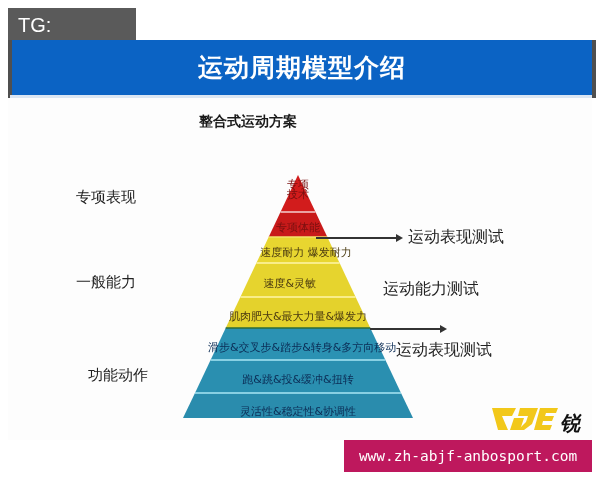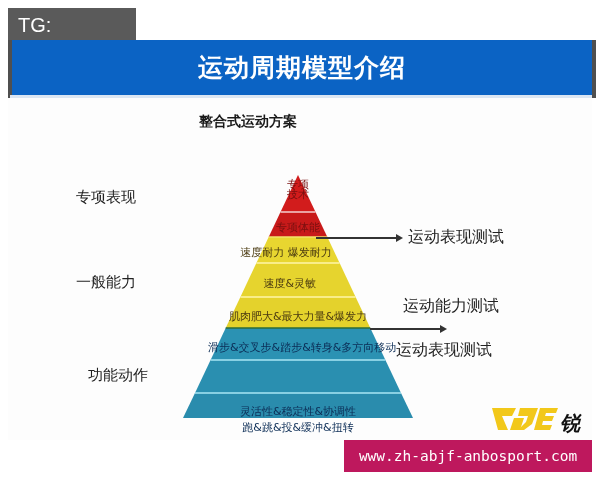--- a/index.html
+++ b/index.html
@@ -67,32 +67,32 @@
   <line x1="225.7" y1="328" x2="370.3" y2="328" stroke="#2d6b3a" stroke-width="1.5"></line>
   <line x1="210.6" y1="360" x2="385.4" y2="360" stroke="#a8e6f5" stroke-width="1.5"></line>
   <line x1="195" y1="393" x2="401" y2="393" stroke="#a8e6f5" stroke-width="1.5"></line>
 </svg>
 
 <div class="tier-text tier-red" style="left:278px; top:180px; width:40px; line-height:10px;">
   <div>专项</div>
   <div>技术</div>
 </div>
 <div class="tier-text tier-red" style="left:268px; top:220px; width:60px;">专项体能</div>
-<div class="tier-text tier-yellow" style="left:236px; top:245px; width:100px;">速度耐力 爆发耐力</div>
+<div class="tier-text tier-yellow" style="left:256px; top:245px; width:100px;">速度耐力 爆发耐力</div>
 <div class="tier-text tier-yellow" style="left:236px; top:276px; width:80px;text-align:right;">速度&amp;灵敏</div>
 <div class="tier-text tier-yellow" style="left:228px; top:309px; width:140px;">肌肉肥大&amp;最大力量&amp;爆发力</div>
 <div class="tier-text tier-blue" style="left:208px; top:340px; width:180px;">滑步&amp;交叉步&amp;踏步&amp;转身&amp;多方向移动</div>
-<div class="tier-text tier-blue" style="left:218px; top:372px; width:160px;margin-top:48px;">跑&amp;跳&amp;投&amp;缓冲&amp;扭转</div>
+<div class="tier-text tier-blue" style="left:218px; top:372px; width:160px;">跑&amp;跳&amp;投&amp;缓冲&amp;扭转</div>
 <div class="tier-text tier-blue" style="left:218px; top:404px; width:160px;text-align:center;">灵活性&amp;稳定性&amp;协调性</div>
 
 <div class="arrow-line" style="left:316px; top:237px; width:82px;"></div>
 <div class="arrow-head" style="left:396px; top:234px;"></div>
 <div class="right-label" style="left:408px; top:227px;">运动表现测试</div>
 
-<div class="right-label" style="left:383px; top:296px;margin-left:20px;">运动能力测试</div>
+<div class="right-label" style="left:383px; top:279px;">运动能力测试</div>
 <div class="arrow-line" style="left:370px; top:328px; width:72px;"></div>
 <div class="arrow-head" style="left:440px; top:325px;"></div>
 <div class="right-label" style="left:396px; top:340px;">运动表现测试</div>
 
 <svg class="logo" viewBox="0 0 100 36">
   <polygon points="2,6 26,6 22,14 12,14 18,28 8,28" fill="#f2c81a"></polygon>
   <polygon points="24,16 34,16 30,28 20,28" fill="#f2c81a"></polygon>
   <polygon points="30,6 48,6 42,22 34,28 28,28 36,20 38,14 28,14" fill="#f2c81a"></polygon>
   <polygon points="50,6 68,6 66,11 56,11 55,14 64,14 62,19 53,19 52,23 62,23 60,28 44,28" fill="#f2c81a"></polygon>
   <text x="70" y="28" font-family="DejaVu Sans, sans-serif" font-size="20" font-weight="bold" font-style="italic" fill="#111">锐</text>

